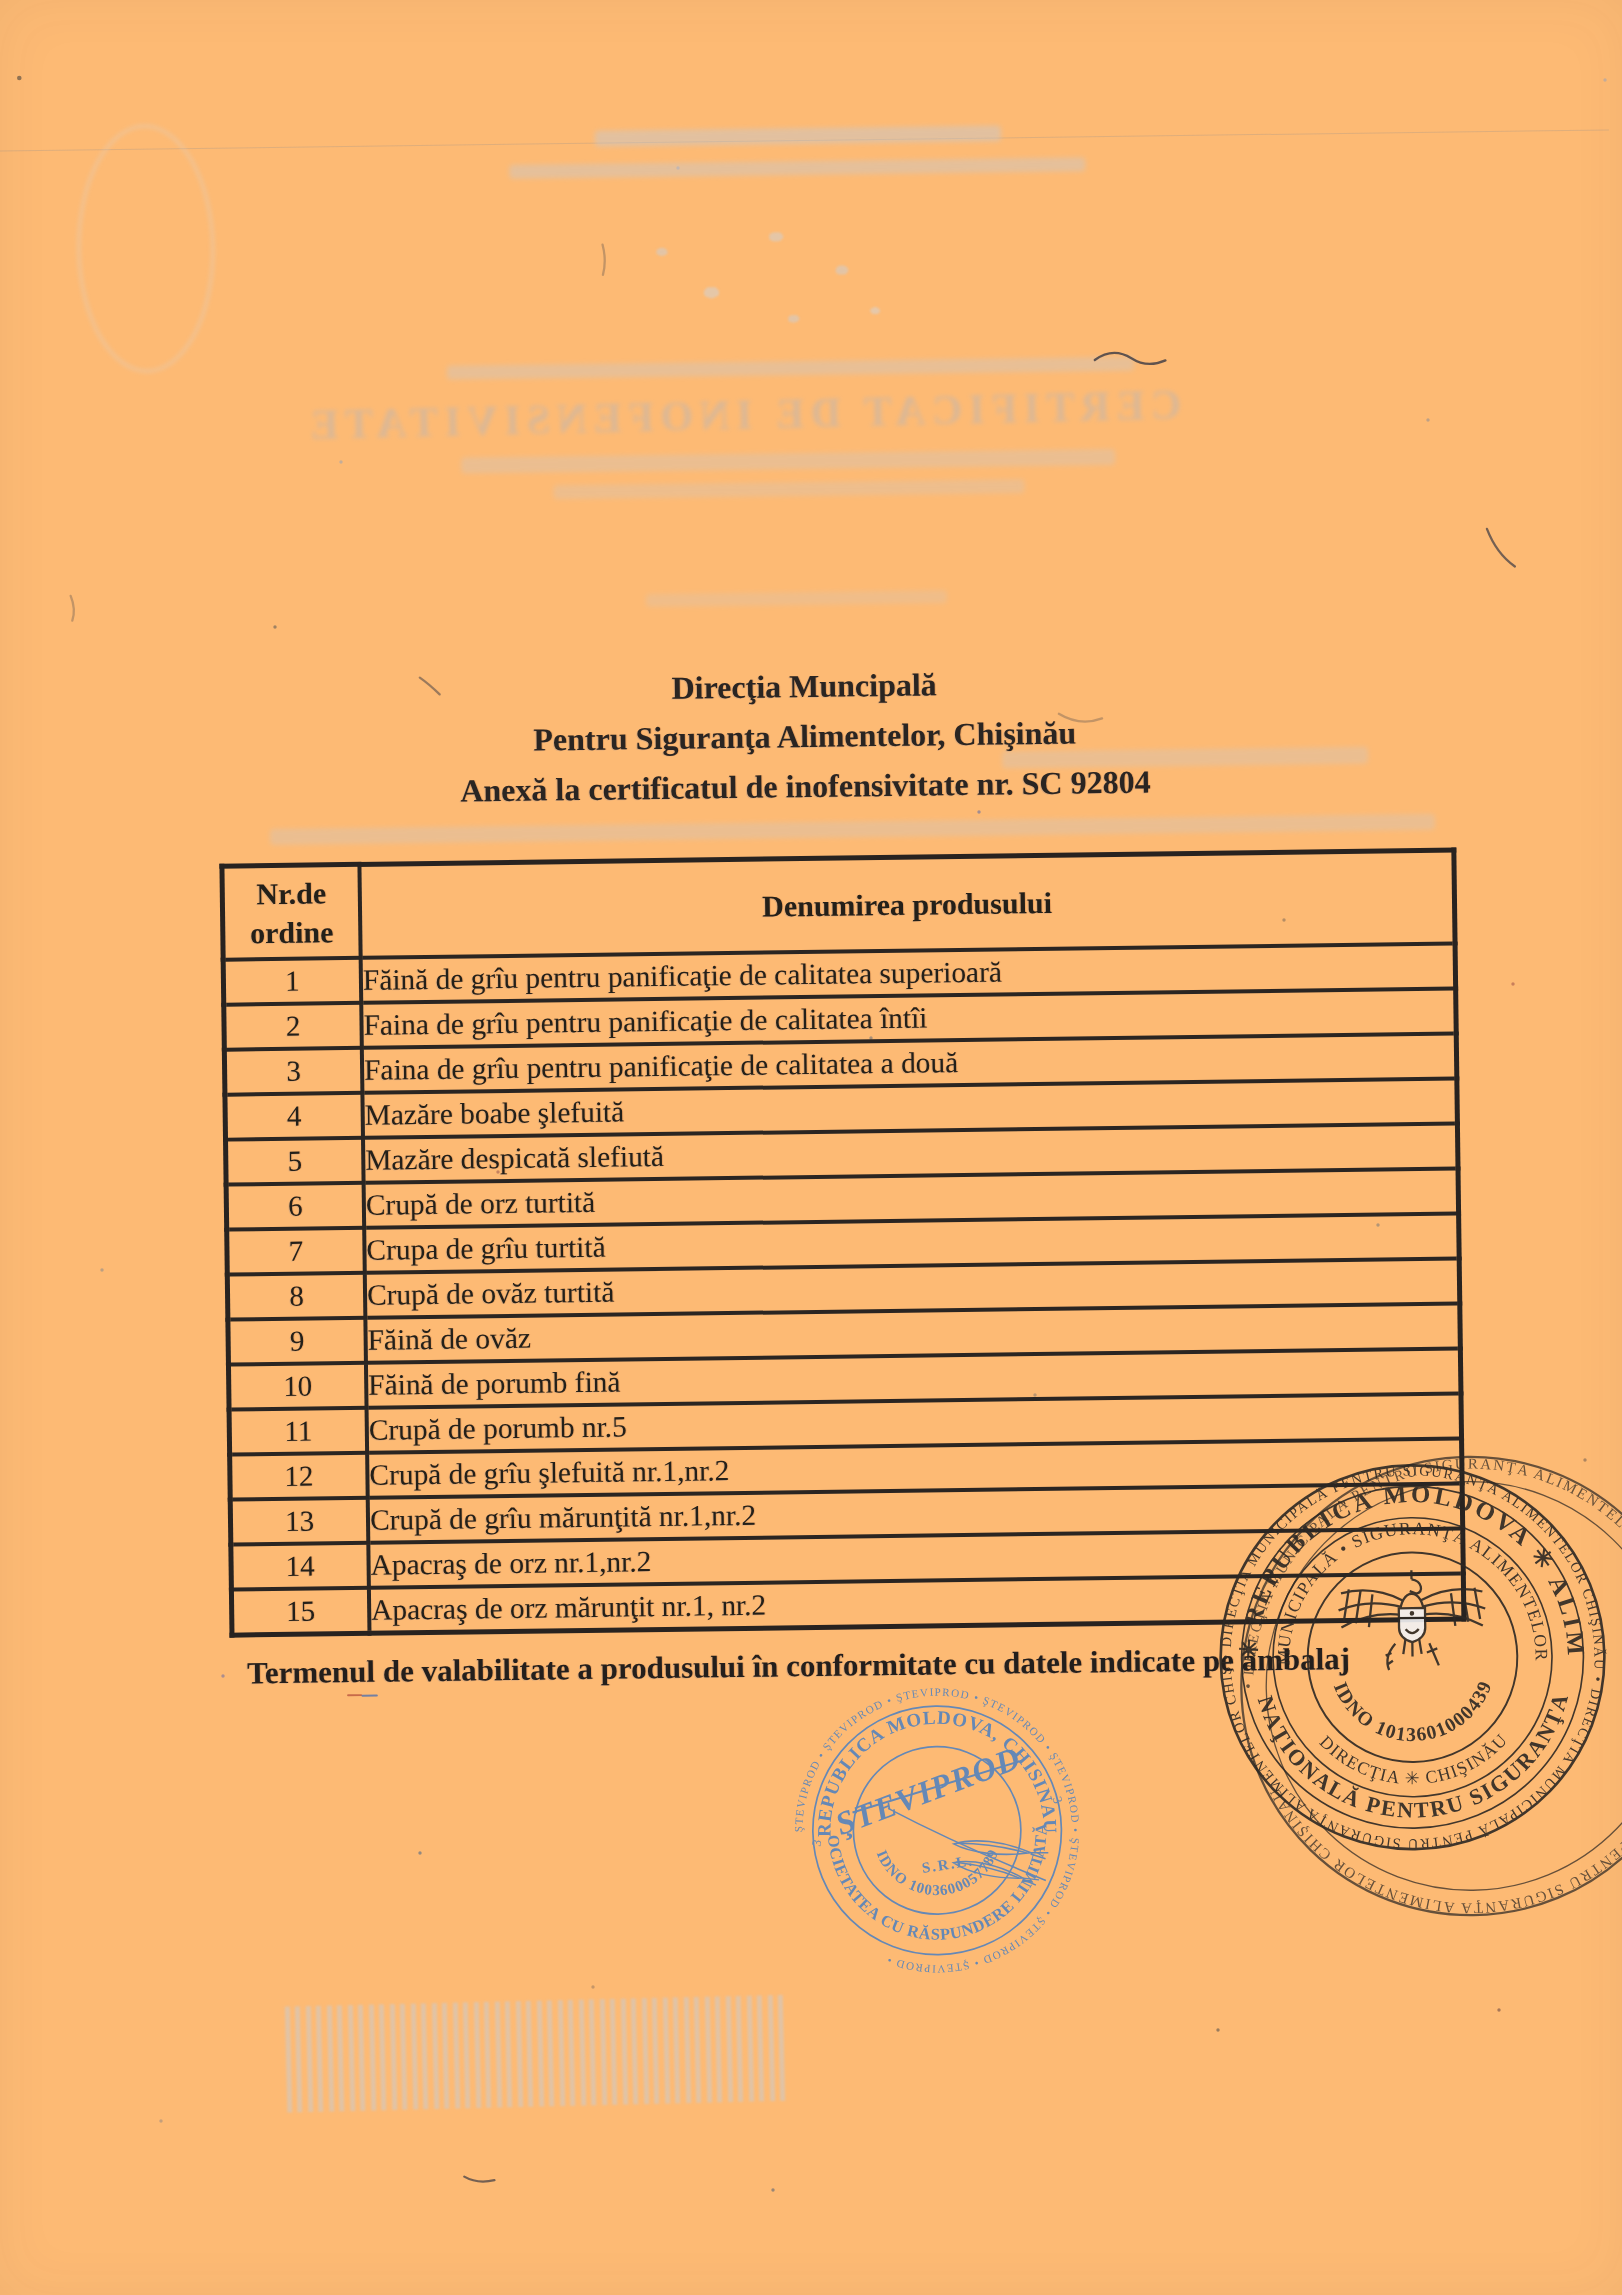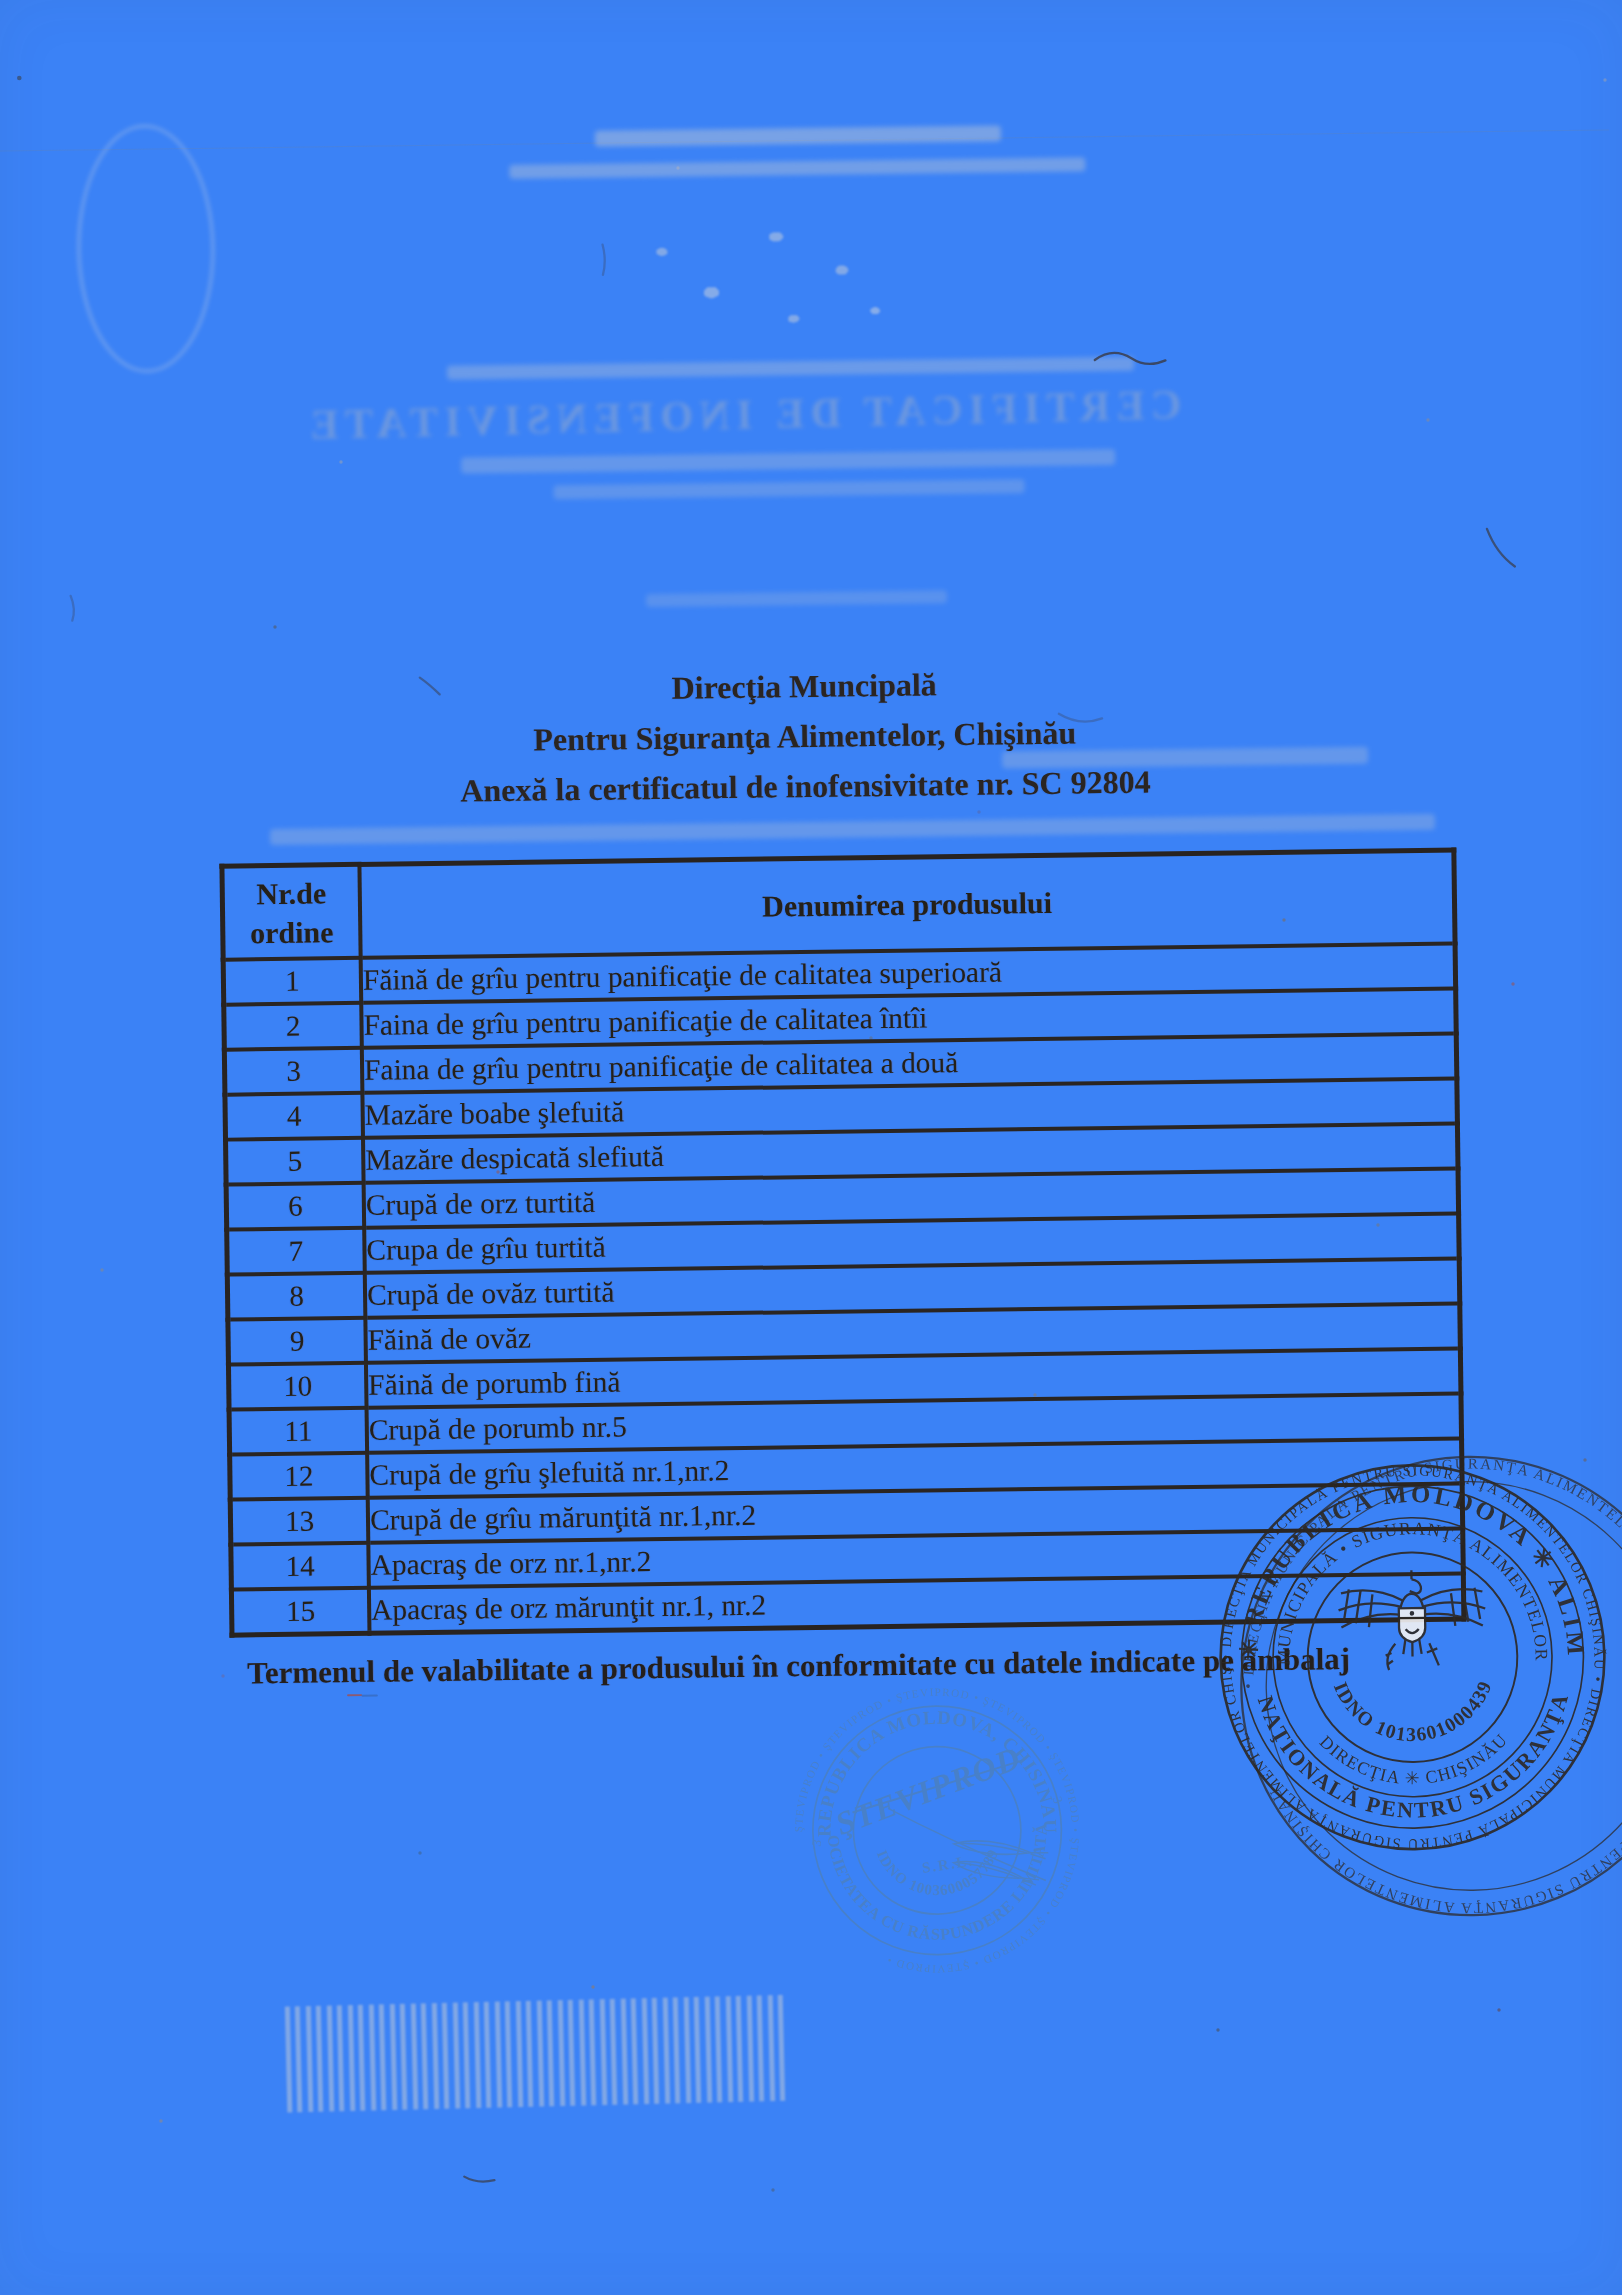--- a/index.html
+++ b/index.html
@@ -1,19 +1,19 @@
 <!DOCTYPE html>
 <html style="font-size:10.5px"><head>
 <meta charset="utf-8">
 <style>
   html,body{margin:0;padding:0;background:#9a9a9a;}
   .page{
     position:relative;
     width:1623px;height:2295px;
-    background:#3b82f6;
+    background:#fdba74;
     overflow:hidden;
     font-family:"Liberation Serif","DejaVu Serif",serif;
     color:#262220;
     box-shadow:inset 0 0 59px rgba(60,60,70,.06);
   }
   .abs{position:absolute;}
   .skew{position:absolute;inset:0;transform:rotate(-0.75deg);transform-origin:811px 1211px;}
 
   
   .ghost-bar{background:#c3c9d3;filter:blur(2.6px);border-radius:3.9px;}

